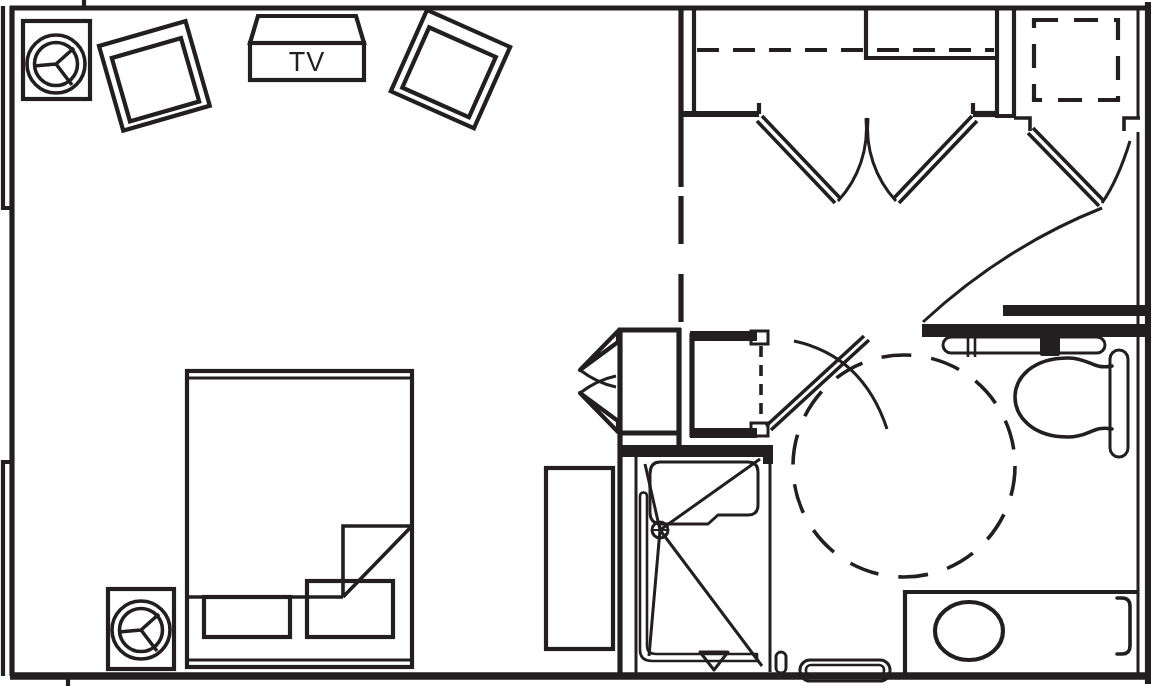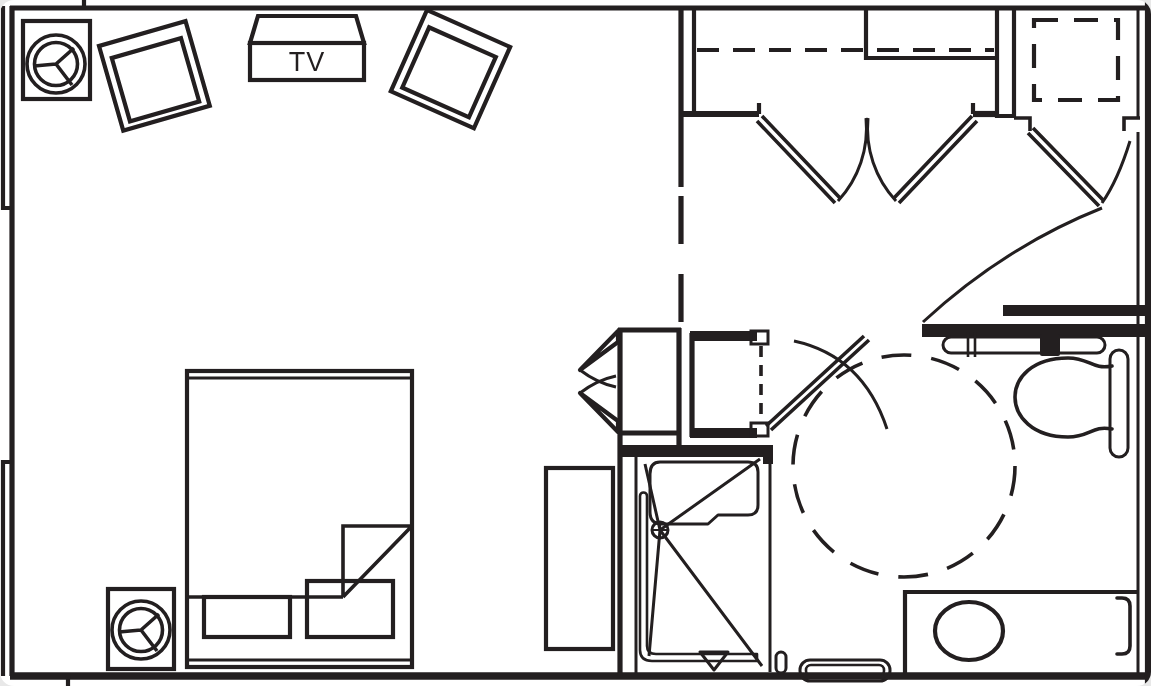--- a/index.html
+++ b/index.html
@@ -1,17 +1,17 @@
 <!DOCTYPE html>
 <html style="--ink: #231f20; --paper: #ffffff;"><head>
 <meta charset="utf-8">
 <style>
   html,body{margin:0;padding:0;background:#e8e8e8;}
   .stage{width:1151px;height:686px;background:var(--paper,#fff);position:relative;overflow:hidden;
-         font-family:"Liberation Sans",sans-serif;border-radius:14px;}
+         font-family:"Liberation Sans",sans-serif;}
   svg{display:block}
   .s{stroke:var(--ink,#231f20);fill:none;stroke-linecap:butt;stroke-linejoin:miter}
   .rnd{stroke-linecap:round;stroke-linejoin:round}
   .f{fill:var(--ink,#231f20);stroke:none}
   .w2{stroke-width:2.2}.w25{stroke-width:2.6}.w3{stroke-width:3}.w35{stroke-width:3.6}
   .w4{stroke-width:4.2}.w5{stroke-width:5.2}.w6{stroke-width:6.2}.w7{stroke-width:7.5}
   .tv-text{font:27px "Liberation Sans",sans-serif;fill:var(--ink,#231f20);letter-spacing:1px}
 </style>
 </head>
 <body>

